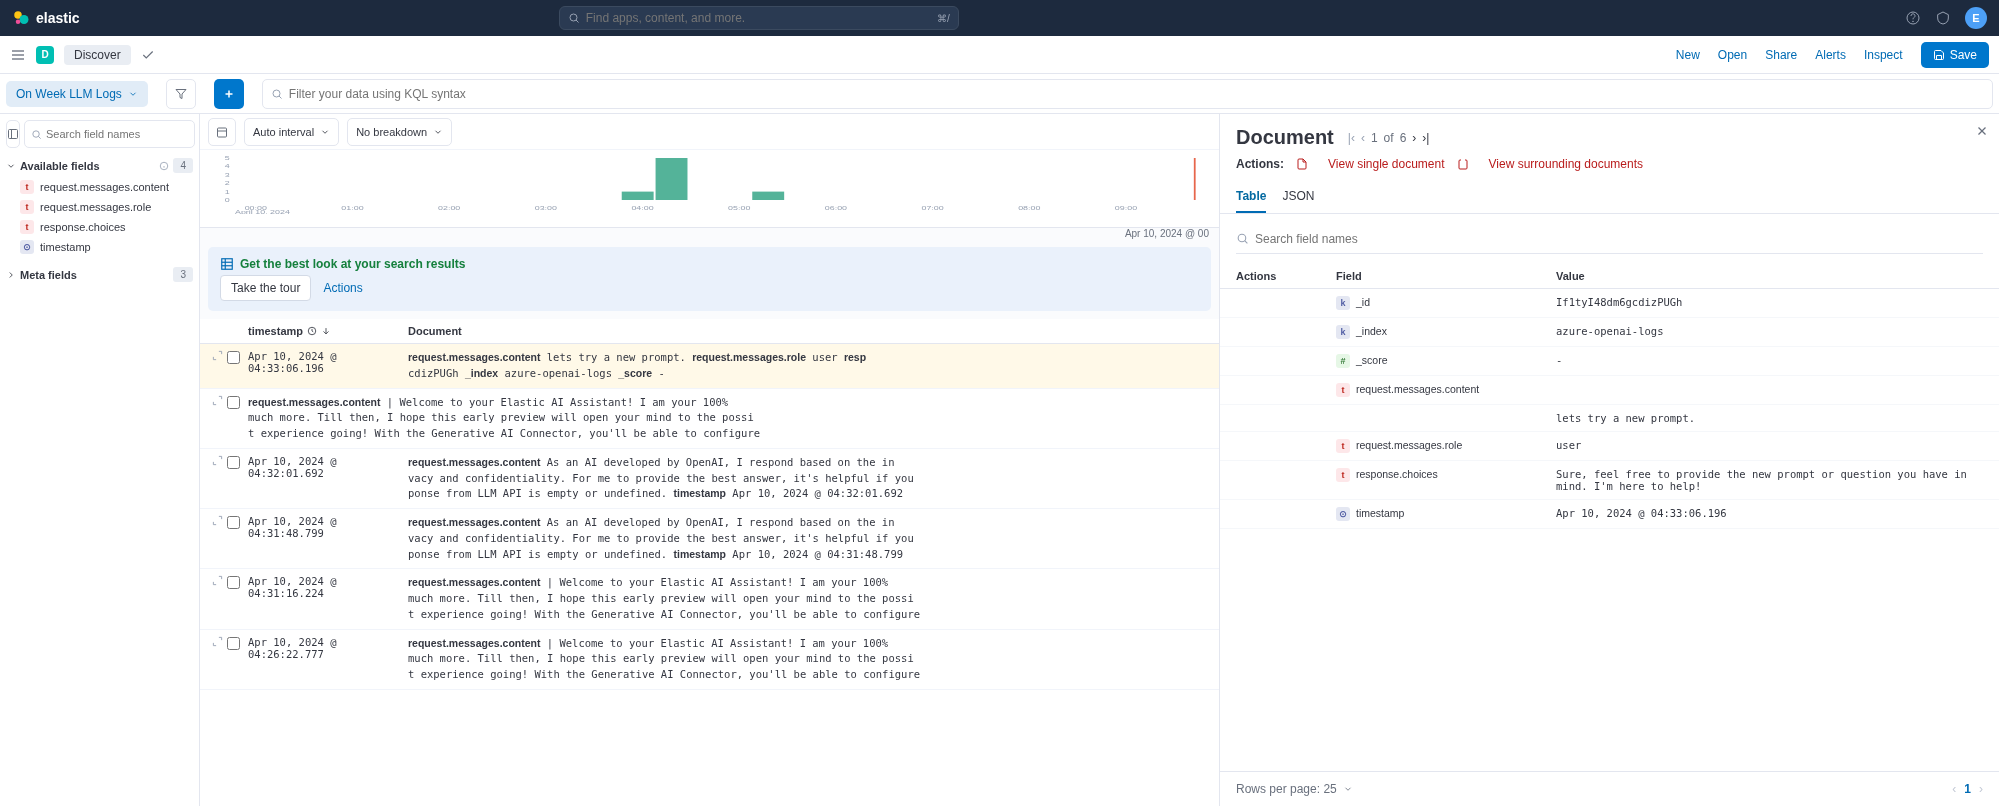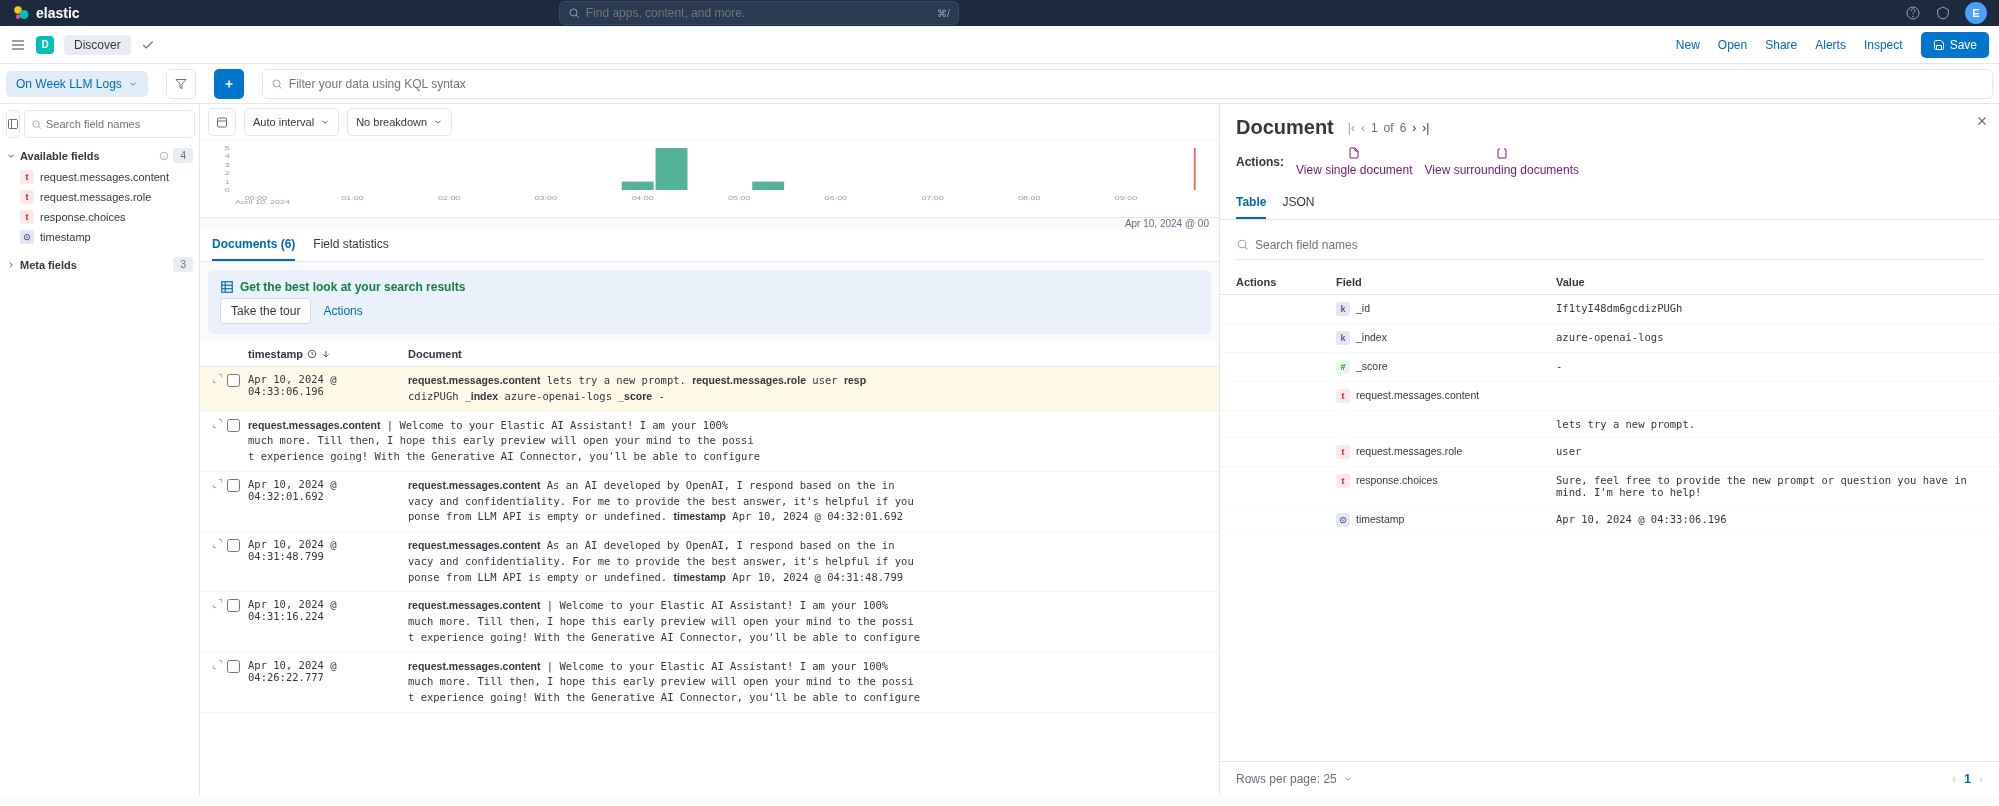--- a/index.html
+++ b/index.html
@@ -1,17 +1,17 @@
 <!DOCTYPE html>
 <html><head>
 <meta charset="utf-8">
 <style>
 * { margin: 0; padding: 0; box-sizing: border-box; font-family: -apple-system, BlinkMacSystemFont, "Segoe UI", Helvetica, Arial, sans-serif; }
 body { background: #fafbfd; font-size: 12px; color: #343741; overflow: hidden; }
-.topbar { background: #1d2a3e; height: 26px; display: flex; align-items: center; padding: 0 12px; gap: 12px; }
+.topbar { background: #1d2a3e; height: 36px; display: flex; align-items: center; padding: 0 12px; gap: 12px; }
 .topbar-logo { display: flex; align-items: center; gap: 6px; }
 .logo-mark { width: 18px; height: 18px; }
 .logo-text { color: #fff; font-weight: 600; font-size: 14px; }
 .topbar-search { flex: 0 0 auto; margin-left: auto; margin-right: auto; background: #2a3a52; border: 1px solid #3b4a5f; border-radius: 6px; height: 24px; width: 400px; display: flex; align-items: center; padding: 0 8px; gap: 6px; color: #98a2b3; }
 .topbar-search input { background: transparent; border: none; color: #98a2b3; flex: 1; outline: none; font-size: 12px; }
 .topbar-search .kbd { font-size: 10px; color: #98a2b3; }
 .topbar-right { display: flex; align-items: center; gap: 14px; margin-left: auto; }
 .topbar-icon { width: 16px; height: 16px; color: #98a2b3; cursor: pointer; }
 .avatar-e { width: 22px; height: 22px; border-radius: 50%; background: #4da0f7; color: #fff; display: flex; align-items: center; justify-content: center; font-size: 11px; font-weight: 600; }
 
@@ -77,21 +77,21 @@
 
 .flyout { width: 780px; background: #fff; border-left: 1px solid #e3e6ef; display: flex; flex-direction: column; }
 .fly-head { padding: 12px 16px 8px 16px; display: flex; flex-direction: column; gap: 8px; position: relative; }
 .fly-title-row { display: flex; align-items: center; gap: 14px; }
 .fly-title { font-size: 20px; font-weight: 700; }
 .pager { display: flex; align-items: center; gap: 6px; color: #69707d; font-size: 12px; }
 .pager .nav { cursor: pointer; color: #98a2b3; }
 .fly-close { position: absolute; right: 10px; top: 10px; color: #69707d; cursor: pointer; }
 .fly-actions-row { font-size: 12px; display: flex; gap: 12px; align-items: center; }
 .fly-actions-row .lbl { font-weight: 600; }
-.fly-link { color: #701a75; cursor: pointer; display: flex; gap: 4px; align-items: center; flex-direction: column; }
+.fly-link { color: #b91c1c; cursor: pointer; display: flex; gap: 20px; align-items: center; }
 .fly-tabs { display: flex; gap: 16px; padding: 10px 16px 0 16px; border-bottom: 1px solid #e3e6ef; }
 .fly-tab { font-size: 12px; padding-bottom: 8px; cursor: pointer; }
 .fly-tab.active { color: #0369a1; font-weight: 600; border-bottom: 2px solid #006bb4; }
 .fly-search { margin: 10px 16px; height: 30px; border-bottom: 1px solid #e3e6ef; display: flex; align-items: center; gap: 6px; color: #98a2b3; }
 .fly-search input { border: none; outline: none; flex: 1; font-size: 12px; }
 .fly-table-head { display: flex; padding: 6px 16px; font-size: 11px; font-weight: 600; border-bottom: 1px solid #e3e6ef; color: #343741; }
 .fth-actions { width: 100px; }
 .fth-field { width: 220px; }
 .fth-value { flex: 1; }
 .fly-rows { flex: 1; overflow-y: auto; }
@@ -298,24 +298,20 @@
           <text x="14" y="60" font-size="5" fill="#98a2b3">April 10, 2024</text>
           <rect x="230.8" y="37.6" width="17.886000000000003" height="8.4" fill="#54b399"></rect>
           <rect x="249.77" y="4" width="17.886000000000003" height="42" fill="#54b399"></rect>
           <rect x="285" y="46" width="17.886000000000003" height="0" fill="#54b399"></rect>
           <rect x="303.97" y="37.6" width="17.886000000000003" height="8.4" fill="#54b399"></rect>
           <line x1="552" y1="4" x2="552" y2="46" stroke="#e7664c" stroke-width="1"></line>
         </svg>
     </div>
     <div class="chart-meta">Apr 10, 2024 @ 00</div>
 
-    <div class="tabs">
-      <div class="tab active">Documents (6)</div>
-      <div class="tab">Field statistics</div>
-    </div>
 
     <div class="promo">
       <div class="promo-title">
         <svg width="14" height="14" viewBox="0 0 24 24" fill="none" stroke="#006bb4" stroke-width="2">
             <rect x="3" y="3" width="18" height="18"></rect>
             <line x1="3" y1="9" x2="21" y2="9"></line>
             <line x1="3" y1="15" x2="21" y2="15"></line>
             <line x1="9" y1="3" x2="9" y2="21"></line>
           </svg>
         <span>Get the best look at your search results</span>

